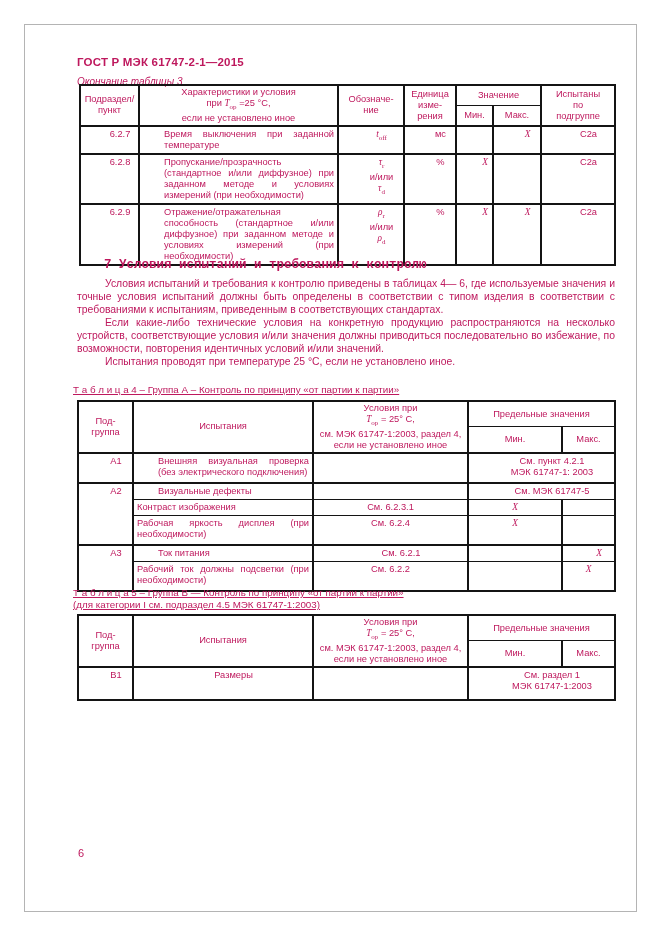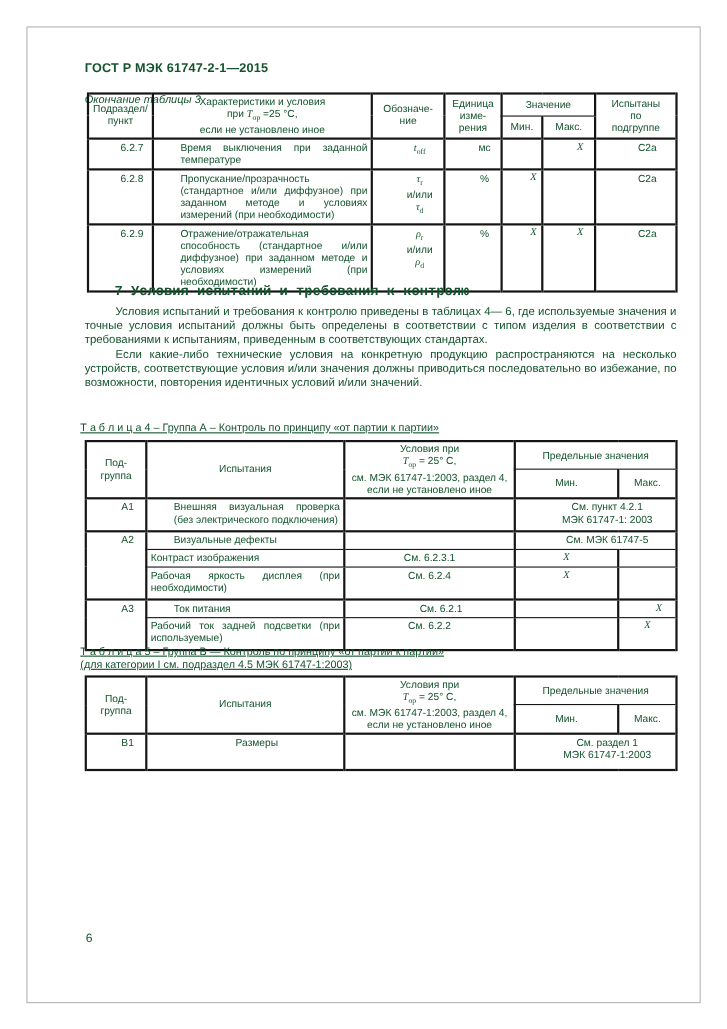--- a/index.html
+++ b/index.html
@@ -1,24 +1,24 @@
 <!DOCTYPE html>
 <html><head>
 <meta charset="utf-8">
 <style>
   html,body { margin:0; padding:0; background:#fff; }
   .page {
     position:relative; width:661px; height:935px; background:#ffffff;
-    font-family:"Liberation Sans", sans-serif; color:#14532d; overflow:hidden;
+    font-family:"Liberation Sans", sans-serif; color:#be185d; overflow:hidden;
   }
   .page-frame { position:absolute; left:24px; top:24px; width:611px; height:886px;
     border:1px solid #b4b4b4; }
 
   .doc-header { position:absolute; left:77px; top:56px; font-size:11.5px; font-weight:bold; letter-spacing:.2px; }
-  .table-note { position:absolute; left:77px; top:86px; font-size:10px; font-style:italic; }
+  .table-note { position:absolute; left:77px; top:76px; font-size:10px; font-style:italic; }
 
   .gtable { position:absolute; border-collapse:collapse; table-layout:fixed; border:2.5px solid #141414; }
   .gtable th, .gtable td {
     border-left:2px solid #141414; border-right:2px solid #141414;
     border-top:1px solid #141414; border-bottom:1px solid #141414;
     font-size:9.3px; line-height:11px; font-weight:normal; padding:2px 3px;
     vertical-align:top; overflow:hidden;
   }
   .gtable thead th { text-align:center; vertical-align:middle; padding:1px 2px; }
   .gtable tbody tr:first-child > td { border-top:2.5px solid #141414; }
@@ -134,20 +134,21 @@
         <td class="cen">C2a</td>
       </tr>
     </tbody>
   </table>
 
   <div class="sec7">7 Условия испытаний и требования к контролю</div>
 
   <div class="bodytext">
     <p>Условия испытаний и требования к контролю приведены в таблицах 4— 6, где используемые значения и точные условия испытаний должны быть определены в соответствии с типом изделия в соответствии с требованиями к испытаниям, приведенным в соответствующих стандартах.</p>
     <p>Если какие-либо технические условия на конкретную продукцию распространяются на несколько устройств, соответствующие условия и/или значения должны приводиться последовательно во избежание, по возможности, повторения идентичных условий и/или значений.</p>
+    <p class="short">Испытания проводят при температуре 25 °С, если не установлено иное.</p>
   </div>
 
   <div class="tcap cap4">Т а б л и ц а 4 – Группа А – Контроль по принципу «от партии к партии»</div>
 
   <table class="gtable t45 t4">
     <colgroup>
         <col style="width:55px">
         <col style="width:180px">
         <col style="width:155px">
         <col style="width:94px">
@@ -198,21 +199,21 @@
         <td class="cen xval"></td>
       </tr>
       <tr class="grp">
         <td rowspan="2" class="cen">A3</td>
         <td class="jus">Ток питания</td>
         <td class="cen">См. 6.2.1</td>
         <td class="cen xval"></td>
         <td class="cen xval">X</td>
       </tr>
       <tr class="row-a3b">
-        <td class="jus">Рабочий ток задней подсветки (при используемые)</td>
+        <td class="jus">Рабочий ток должны подсветки (при необходимости)</td>
         <td class="cen">См. 6.2.2</td>
         <td class="cen xval"></td>
         <td class="cen xval">X</td>
       </tr>
     </tbody>
   </table>
 
   <div class="tcap cap5">
     <div>Т а б л и ц а 5 – Группа В — Контроль по принципу «от партии к партии»</div>
     <div>(для категории I см. подраздел 4.5 МЭК 61747-1:2003)</div>

